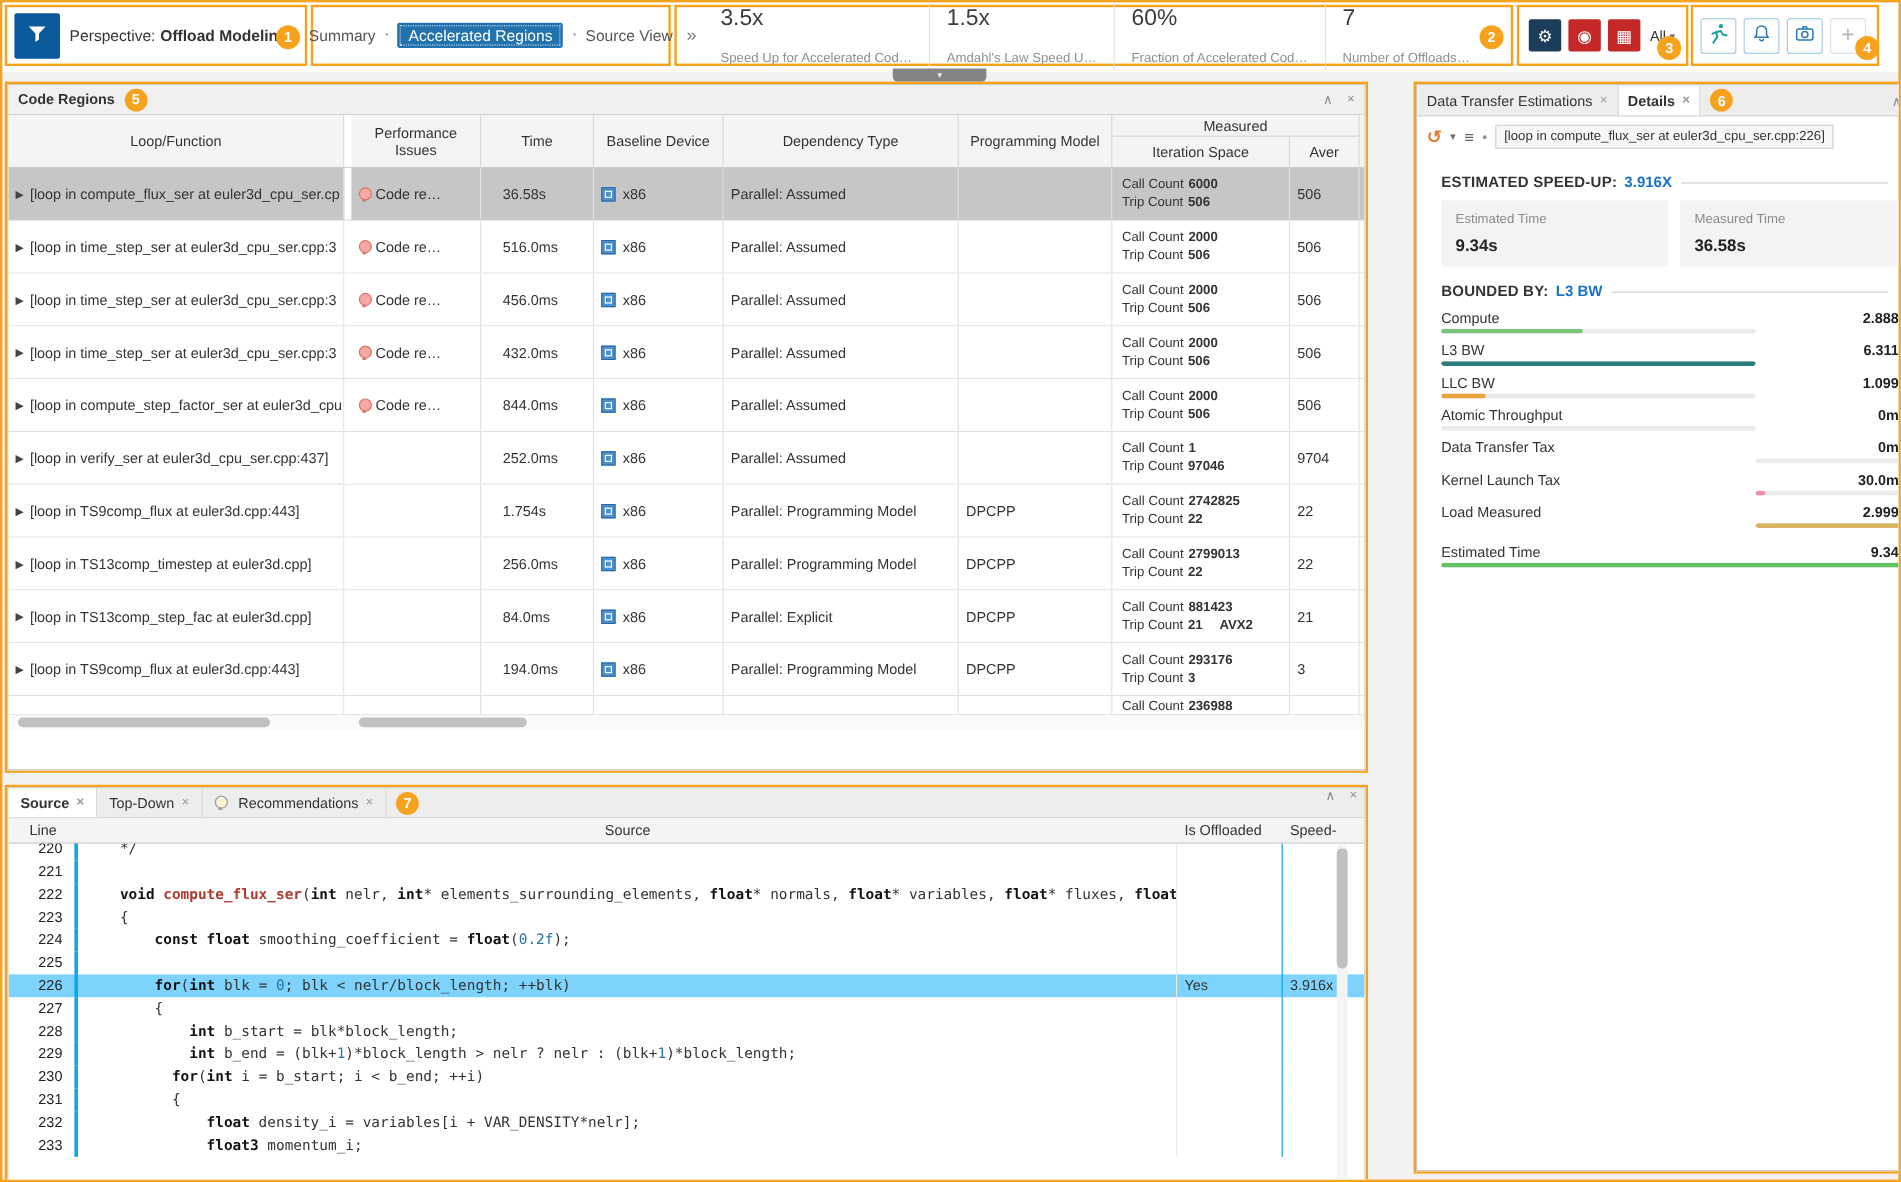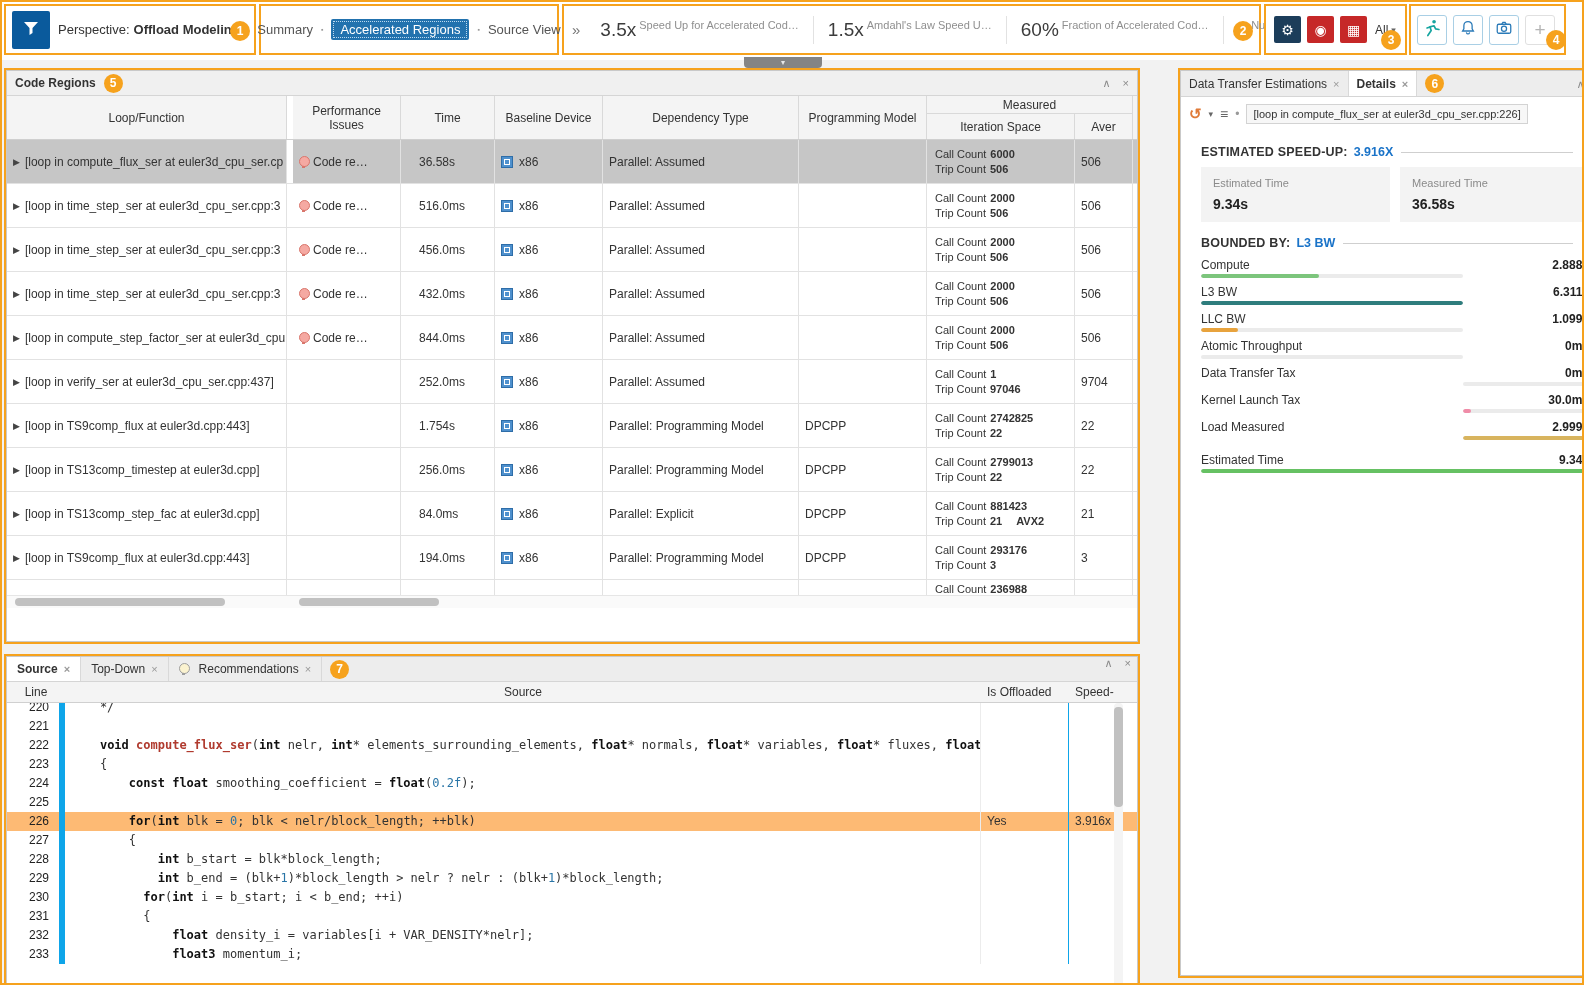--- a/index.html
+++ b/index.html
@@ -14,21 +14,21 @@
   .box1{left:2px;top:2px;width:252px;height:51px;display:flex;align-items:center;gap:8px;padding:4px 6px;background:#fff}
   .logo-btn{width:38px;height:38px;background:#0A5A9C;border-radius:2px;display:flex;align-items:center;justify-content:center;flex-shrink:0}
   .persp{font-size:13px;color:#333;white-space:nowrap;display:flex;align-items:center;gap:4px;cursor:default}
   .caret{color:#666;font-size:9px}
   .box-tabs{left:257px;top:2px;width:300px;height:51px;display:flex;align-items:center;justify-content:center;gap:8px;background:#fff}
   .ttab{font-size:13px;color:#555;white-space:nowrap}
   .ttab.active{background:#2272AE;color:#fff;padding:3px 9px;border-radius:2px;outline:1px dotted #BBD9EF;outline-offset:-3px}
   .tsep{color:#999;font-size:7px}
   .box2{left:560px;top:2px;width:699px;height:51px;display:flex;align-items:center;padding:0 8px;background:#fff}
   .expander{color:#777;font-size:15px;margin-right:6px}
-  .metric{padding:3px 14px;border-left:1px solid #E2E2E2;display:flex;gap:3px}
+  .metric{padding:3px 14px;border-left:1px solid #E2E2E2;display:flex;flex-direction:column;gap:16px}
   .metric:first-of-type{border-left:none}
   .mval{font-size:19px;color:#3C3C3C}
   .mcap{font-size:11px;color:#8F8F8F;white-space:nowrap}
   .box3{left:1262px;top:2px;width:143px;height:51px;display:flex;align-items:center;gap:6px;padding:0 8px;background:#fff}
   .sq-icon{width:27px;height:27px;border-radius:2px;display:flex;align-items:center;justify-content:center;color:#fff;font-size:14px;flex-shrink:0}
   .sq-dark{background:#1C3D5A}
   .sq-red{background:#C62828}
   .all-dd{font-size:12px;color:#333;display:flex;align-items:center;gap:3px;margin-left:2px}
   .box4{left:1407px;top:2px;width:157px;height:51px;display:flex;align-items:center;gap:6px;padding:0 6px;background:#fff}
   .tool-btn{width:30px;height:30px;border:1px solid #A9CFE5;border-radius:3px;background:#fff;display:flex;align-items:center;justify-content:center;flex-shrink:0}
@@ -84,22 +84,22 @@
   .src-tab.active{background:#fff;font-weight:bold}
   .xclose{color:#999;font-size:11px}
   .src-header{display:flex;height:21px;background:#F4F4F4;border-bottom:1px solid #D0D0D0;align-items:center;font-size:12px;flex-shrink:0}
   .sw-line{width:58px;text-align:center}
   .sw-src{flex:1;text-align:center}
   .sw-off{width:88px;padding-left:6px}
   .sw-speed{width:68px;padding-left:6px;overflow:hidden;white-space:nowrap}
   .src-body{flex:1;position:relative;overflow:hidden}
   .src-rowwrap{margin-top:-5px}
   .src-row{display:flex;height:19px;line-height:19px;font-size:12px}
-  .src-row.hl{background:#fdba74}
-  .line-no{width:58px;text-align:right;padding-right:10px;color:#222;border-right:6px solid #0ea5e9;flex-shrink:0}
+  .src-row.hl{background:#7dd3fc}
+  .line-no{width:58px;text-align:right;padding-right:10px;color:#222;border-right:3px solid #0ea5e9;flex-shrink:0}
   .codeline{flex:1;white-space:pre;overflow:hidden;padding-left:6px;border-right:1px solid #ECECEC;font-family:"DejaVu Sans Mono",monospace}
   .off-col{width:88px;border-right:1px solid #0ea5e9;padding-left:6px;flex-shrink:0}
   .speed-col{width:68px;padding-left:6px;overflow:hidden;white-space:nowrap;flex-shrink:0}
   .s-k{font-weight:bold;color:#111}
   .s-f{font-weight:bold;color:#B03A2E}
   .s-n{color:#2874A6}
   .src-vscroll{position:absolute;right:14px;top:0;width:9px;height:calc(100% - 30px);background:#F4F4F4;border-radius:4px}
   .src-vthumb{position:absolute;right:0;top:4px;width:9px;height:100px;background:#C1C1C1;border-radius:4px}
   .src-hscroll{position:absolute;left:58px;bottom:8px;right:14px;height:10px}
 

